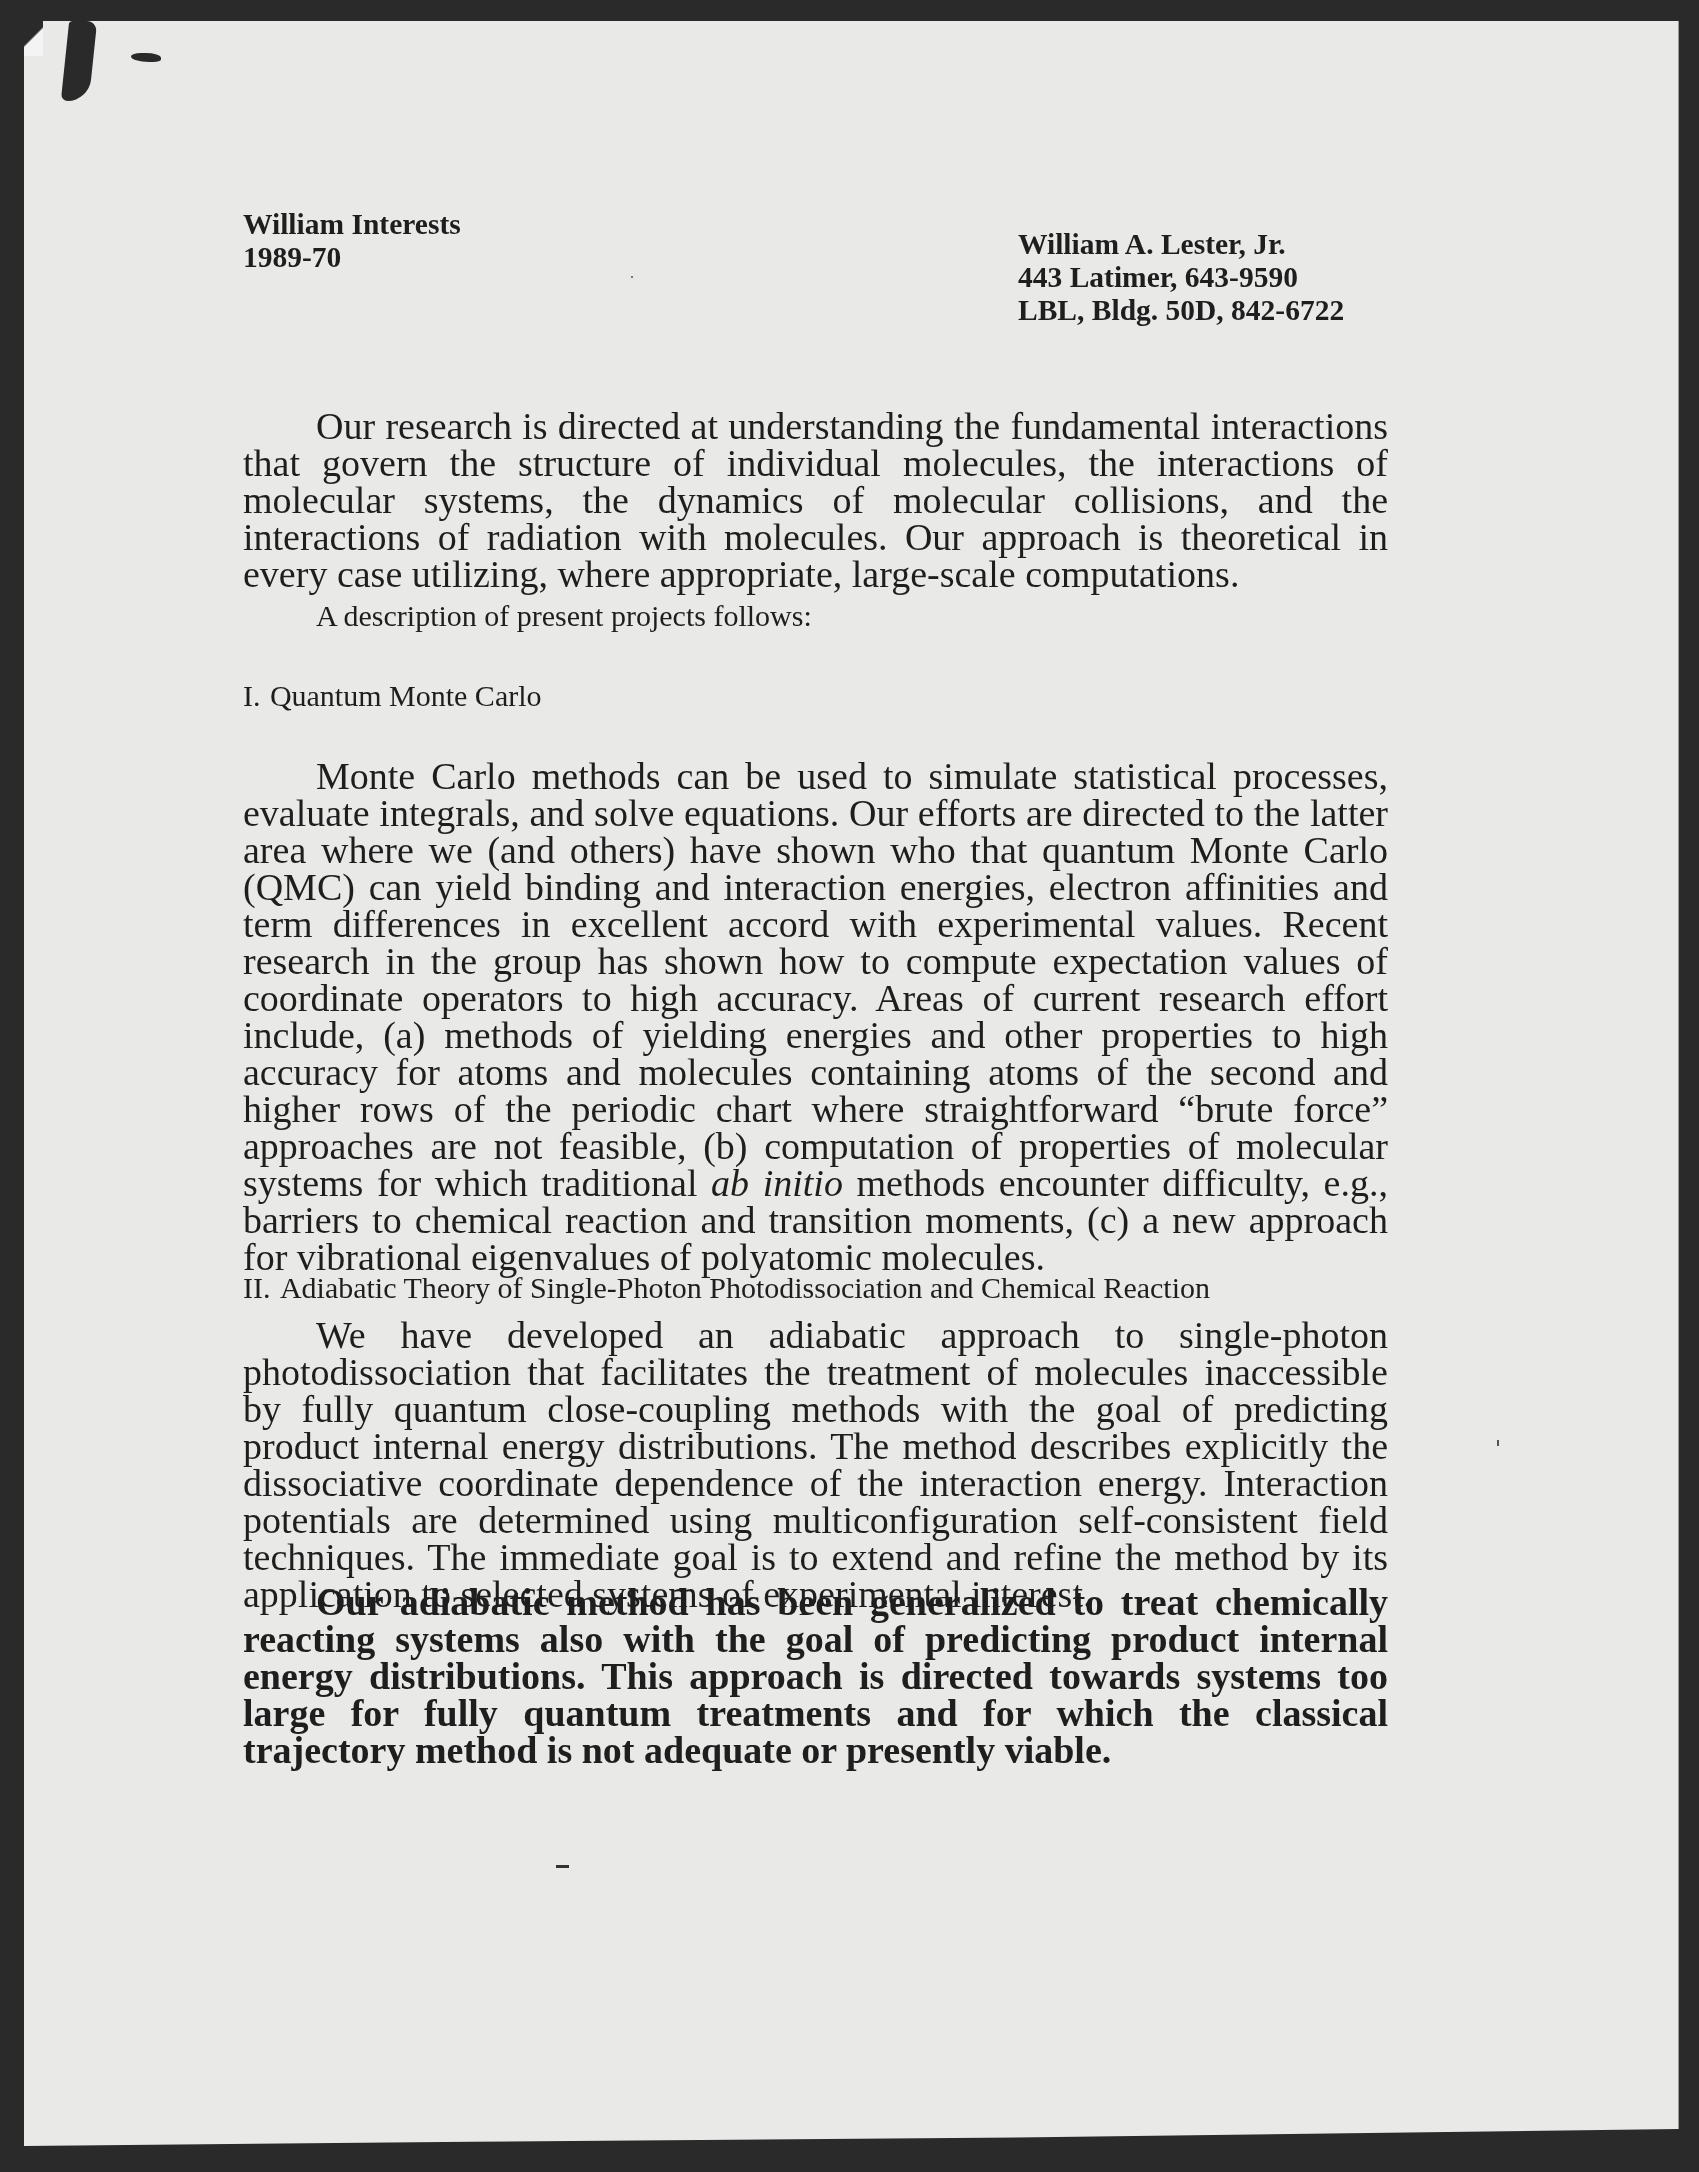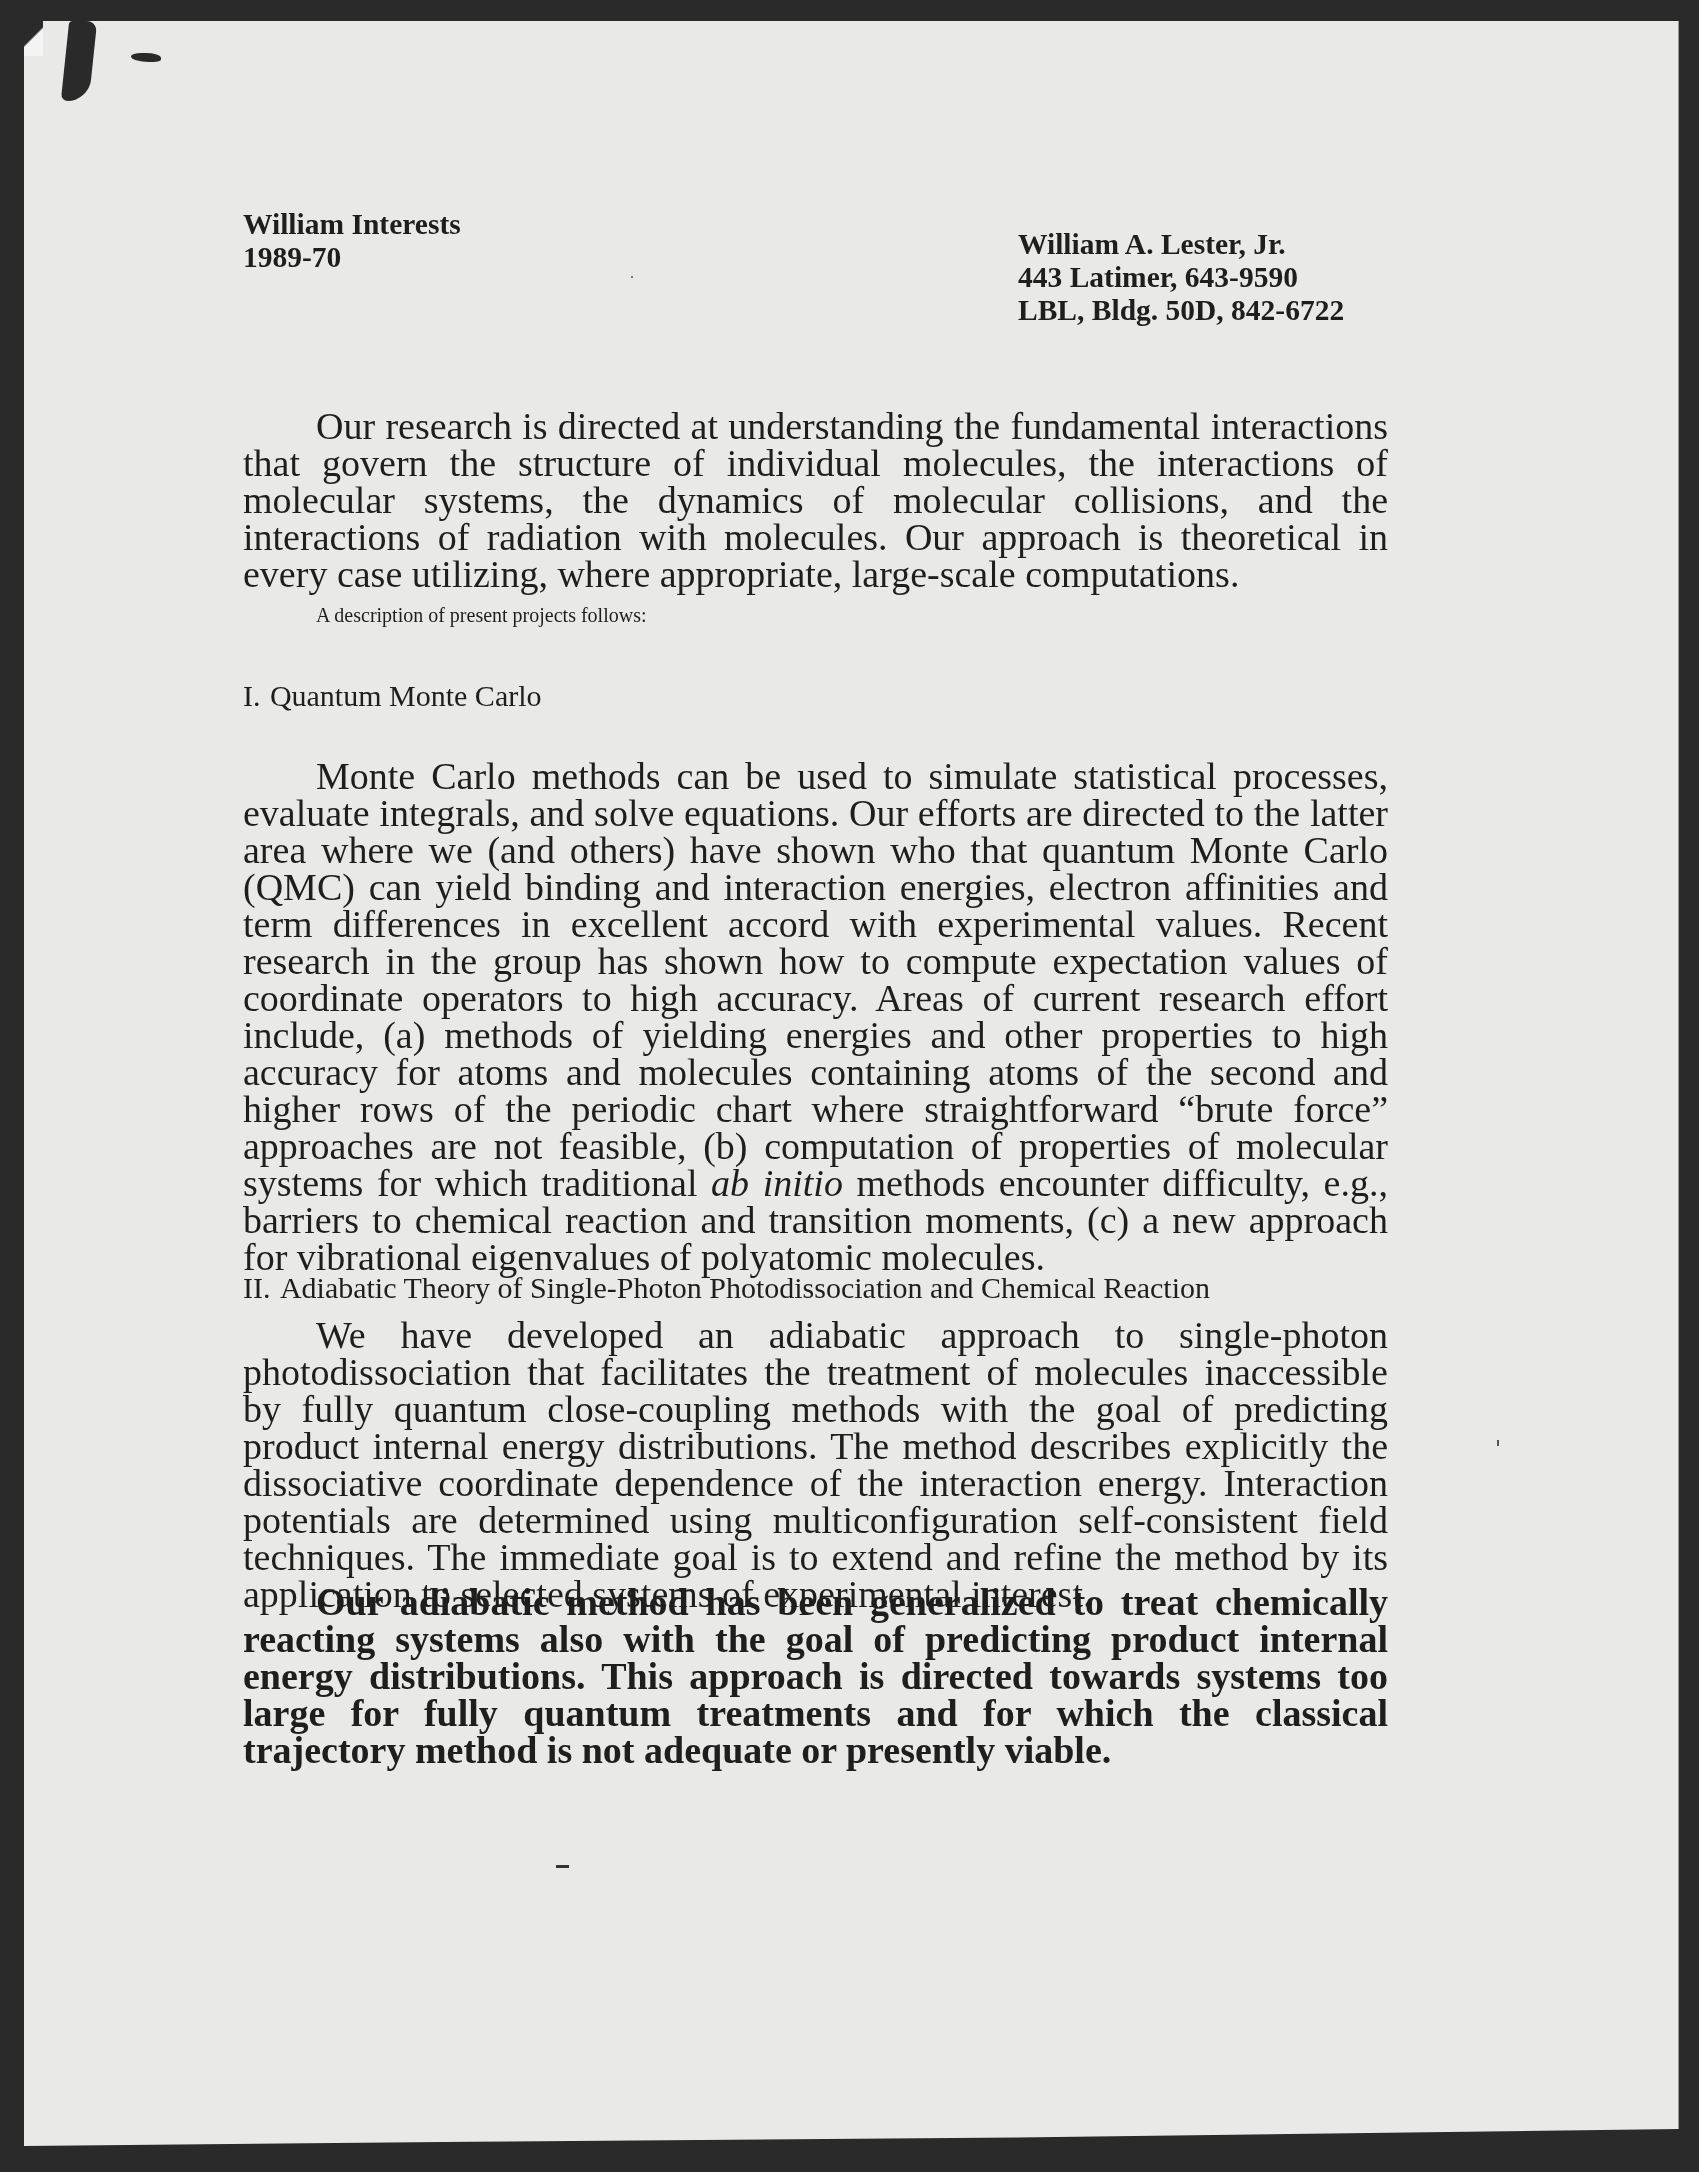--- a/index.html
+++ b/index.html
@@ -78,21 +78,21 @@
     width: 1145px;
     font-size: 38px;
     line-height: 37px;
     text-align: justify;
     text-indent: 73px;
     hyphens: manual;
   }
   .para-plain {
     position: absolute;
     left: 316px;
-    font-size: 20px;
+    font-size: 30px;
     line-height: 37px;
     white-space: nowrap;
   }
   .section-heading {
     position: absolute;
     left: 243px;
     font-weight: normal;
     font-size: 30px;
     line-height: 37px;
     white-space: nowrap;

